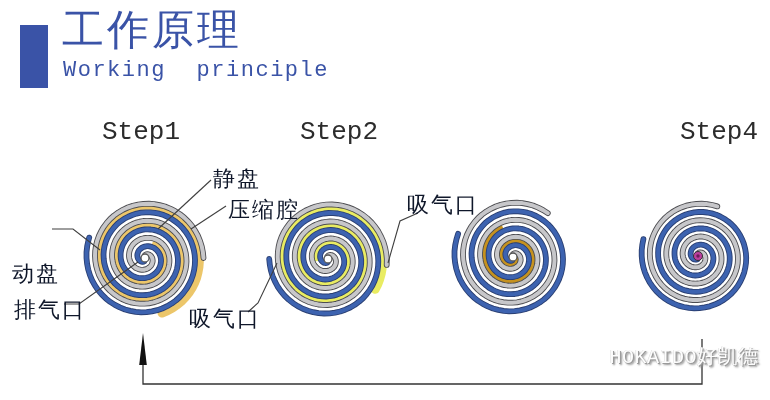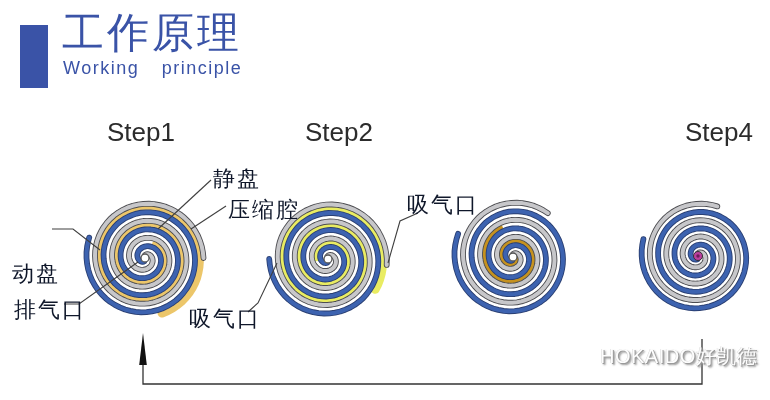--- a/index.html
+++ b/index.html
@@ -1,25 +1,25 @@
 <!DOCTYPE html>
 <html><head>
 <meta charset="utf-8">
 <style>
   html,body{margin:0;padding:0;background:#fff;}
   .stage{position:relative;width:770px;height:400px;background:#ffffff;overflow:hidden;
-         font-family:Liberation Sans, sans-serif;}
+         font-family:Liberation Mono, monospace;}
   .accent-block{position:absolute;left:20px;top:25px;width:28px;height:63px;background:#3a53a7;}
   .title-zh{position:absolute;left:62px;top:10px;font-size:42px;line-height:1.1;color:#3a53a7;
             letter-spacing:3px;font-weight:500;}
-  .title-en{position:absolute;left:63px;top:58px;font-size:18px;color:#3a53a7;
+  .title-en{position:absolute;left:63px;top:58px;font-size:22px;color:#3a53a7;
             letter-spacing:1.5px;word-spacing:16px;}
   .step-label{position:absolute;top:117px;transform:translateX(-50%);font-size:26px;color:#2c2c2c;}
   .anno{position:absolute;font-size:22px;color:#0f172a;letter-spacing:2px;white-space:nowrap;}
-  .watermark{position:absolute;left:600px;top:343px;width:168px;font-size:20px;text-align:left;
+  .watermark{position:absolute;left:600px;top:343px;width:168px;font-size:20px;text-align:center;
              color:#fdfdfd;letter-spacing:.5px;
              text-shadow:1px 1px 0 #9a9a9a,2px 2px 2px #8f8f8f,-0.5px -0.5px 0 #d8d8d8;}
   svg.overlay{position:absolute;left:0;top:0;}
   .leaders polyline{fill:none;stroke:#3f3f3f;stroke-width:1.1;}
   .loop{fill:none;stroke:#333;stroke-width:1.3;}
 </style>
 </head>
 <body>
 
 <div class="stage">

